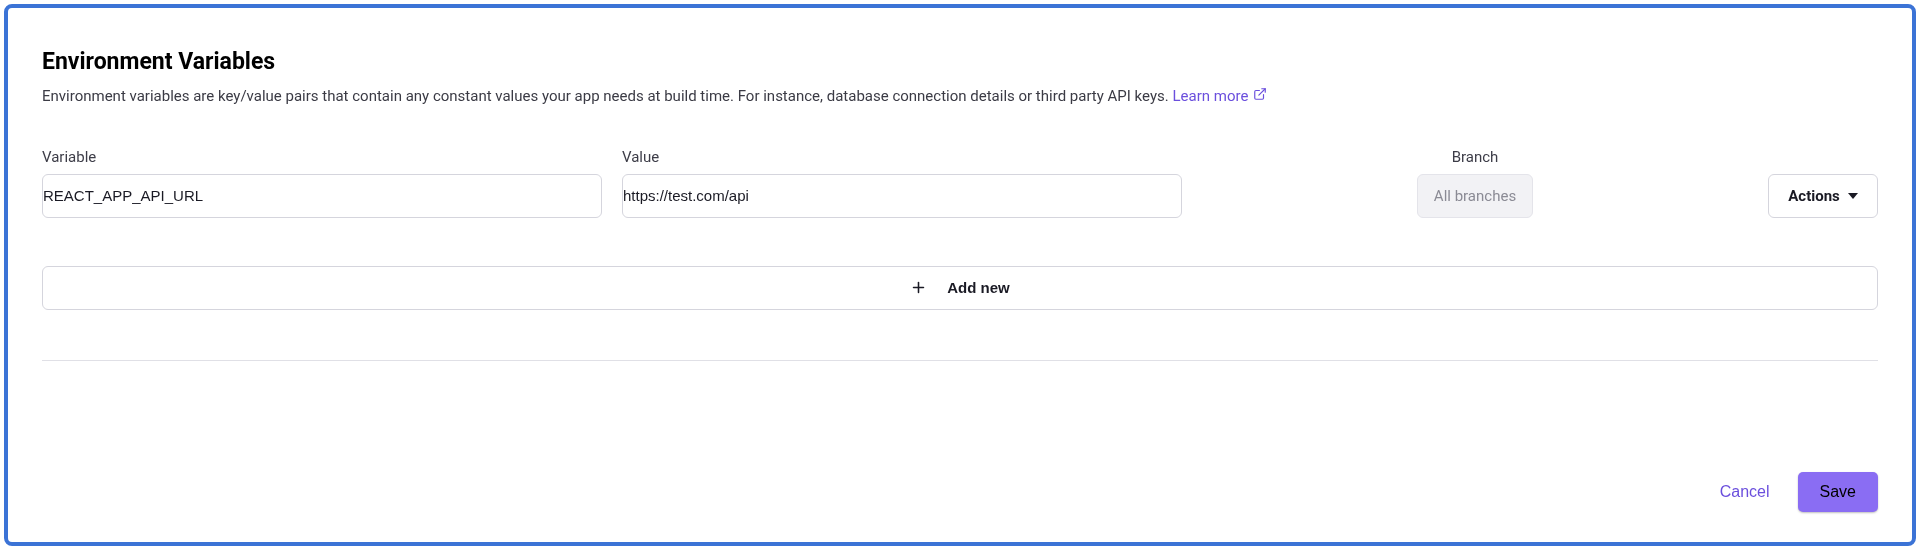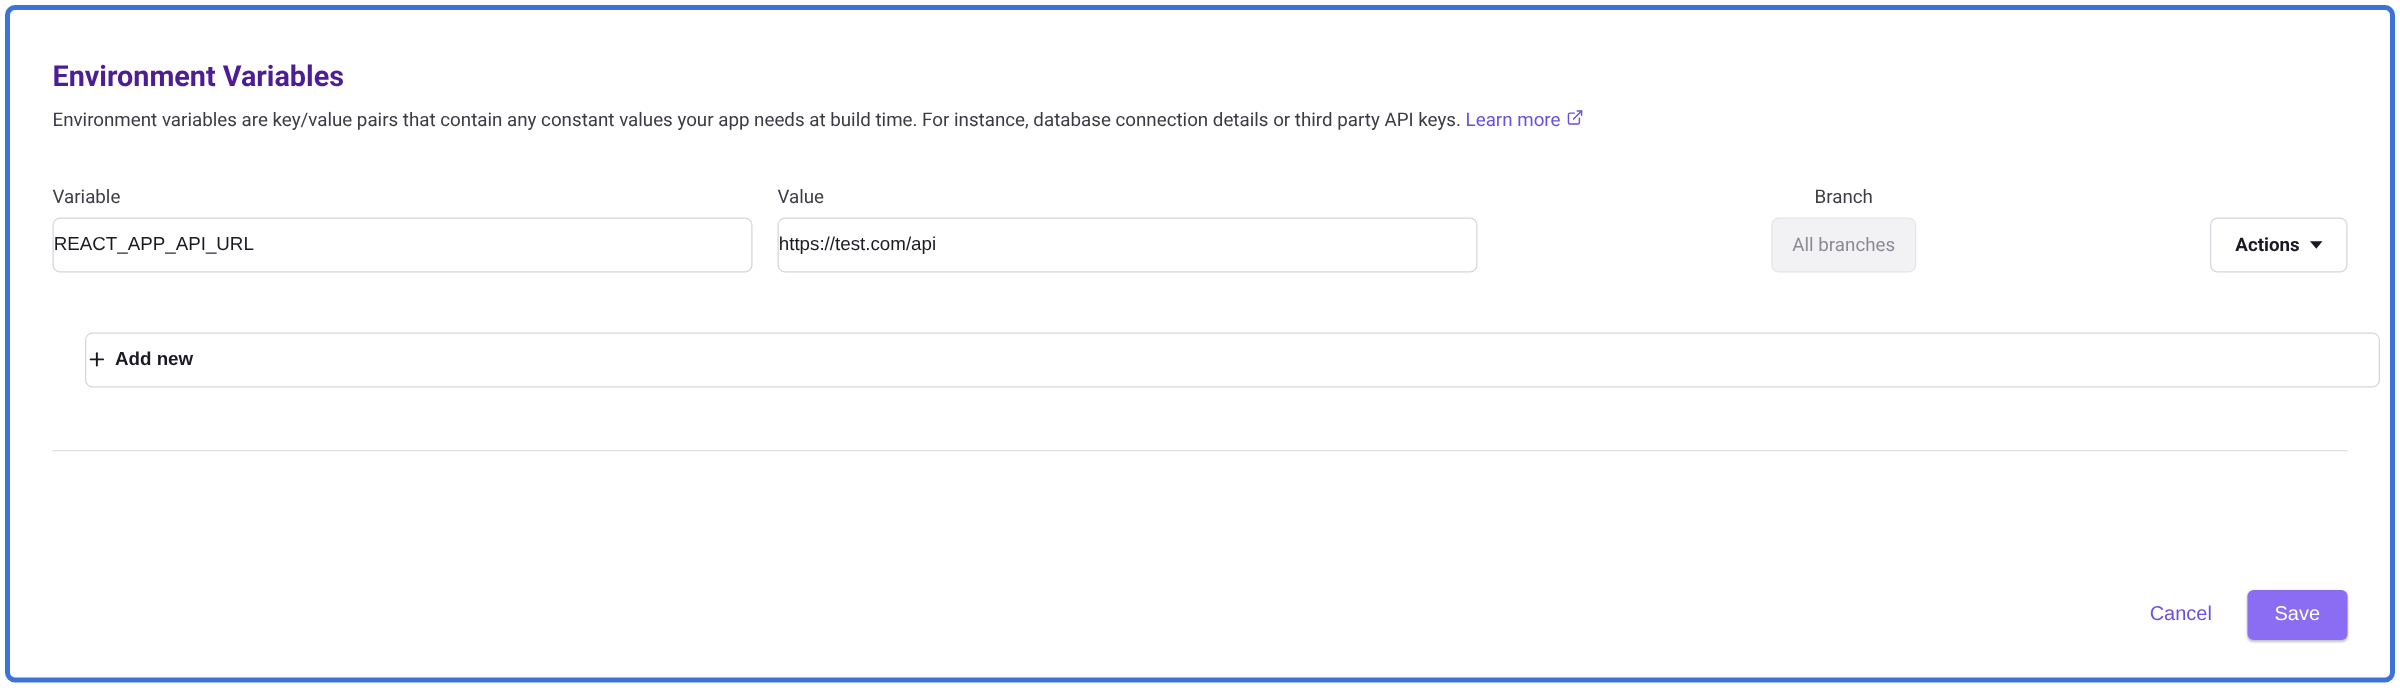--- a/index.html
+++ b/index.html
@@ -19,21 +19,21 @@
       border-radius: 8px;
       width: 100%;
       height: 100%;
       padding: 40px 34px 30px 34px;
       display: flex;
       flex-direction: column;
     }
     .section-title {
       font-size: 23px;
       font-weight: 700;
-      color: #4c1d95;
+      color: #000000;
       margin-bottom: 10px;
     }
     .section-description {
       font-size: 15px;
       color: #3b3b45;
       line-height: 1.5;
     }
     .learn-more-link {
       color: #6b4fdd;
       text-decoration: none;
@@ -108,24 +108,23 @@
       height: 44px;
       width: 100%;
       border: 1px solid #d5d5dd;
       border-radius: 6px;
       background: #fff;
       font-size: 15px;
       font-weight: 600;
       color: #1a1a24;
       display: flex;
       align-items: center;
-      justify-content: flex-start;
-      gap: 6px;
-      cursor: pointer;
-      margin-left: 26px;
+      justify-content: center;
+      gap: 20px;
+      cursor: pointer;
     }
     .divider {
       border: none;
       border-top: 1px solid #e0e0e6;
       margin-top: 50px;
     }
     .footer-buttons {
       margin-top: auto;
       display: flex;
       justify-content: flex-end;
@@ -137,21 +136,21 @@
       background: none;
       border: none;
       color: #6b4fdd;
       font-size: 16px;
       font-weight: 500;
       cursor: pointer;
     }
     .save-button {
       background: #8a6df3;
       border: none;
-      color: #ffffff;
+      color: #000000;
       font-size: 16px;
       font-weight: 500;
       padding: 11px 22px;
       border-radius: 5px;
       cursor: pointer;
       box-shadow: 0 1px 2px rgba(0,0,0,0.25);
     }
     .ext-link-icon {
       display: inline-block;
       vertical-align: -2px;

